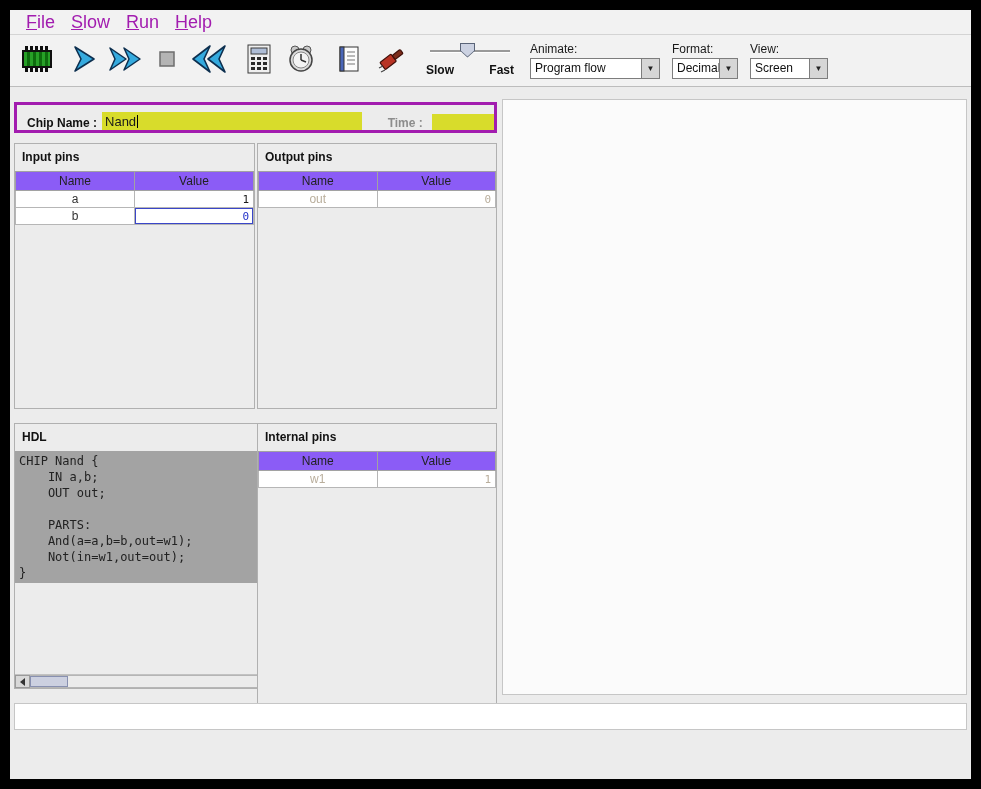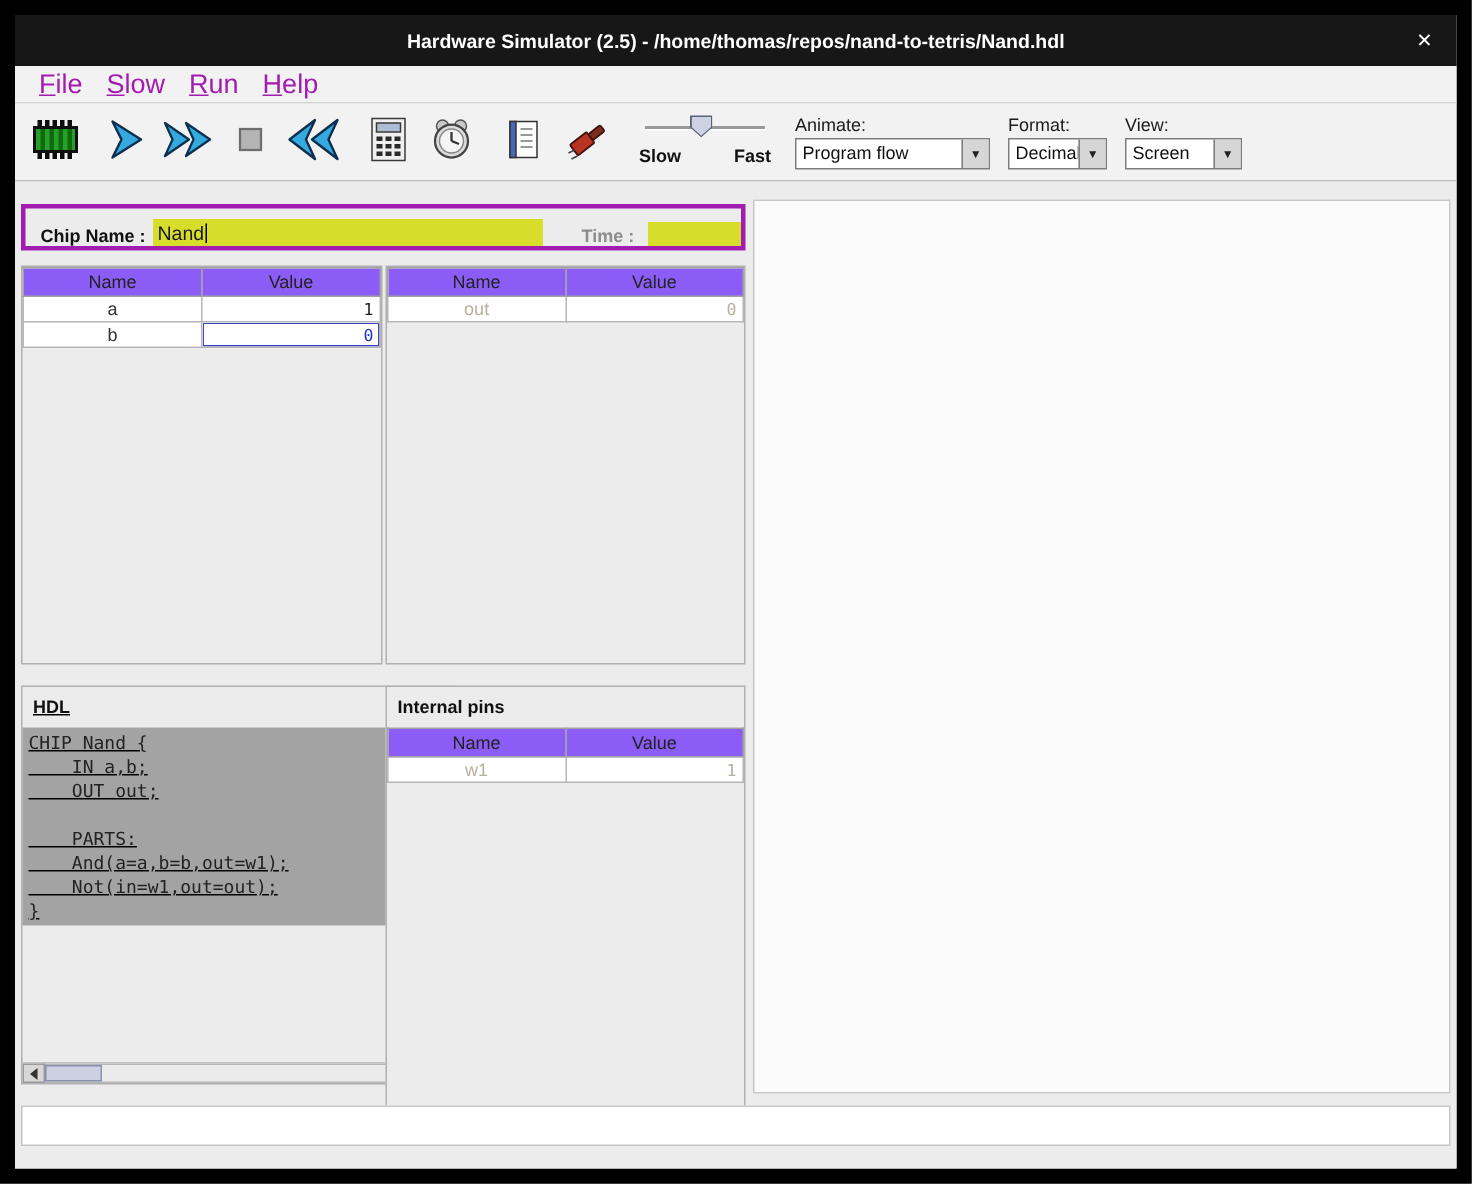--- a/index.html
+++ b/index.html
@@ -43,21 +43,21 @@
   .chipbar { position:absolute; left:4px; top:15px; width:483px; height:31px; border:3px solid #a21caf; display:flex; align-items:flex-end; background:#ececec; }
   .chipbar-label { font-size:12px; font-weight:bold; color:#111; margin-left:10px; white-space:nowrap; }
   .chipname-input { width:276px; height:18px; background:#d8dc2b; margin-left:5px; display:flex; align-items:center; font-size:13px; color:#1a1a1a; padding-left:3px; }
   .caret { display:inline-block; width:1px; height:13px; background:#000; margin-left:1px; }
   .time-label { font-size:12px; font-weight:bold; color:#8d8d8d; margin-left:26px; white-space:nowrap; }
   .time-field { width:66px; height:16px; background:#d8dc2b; margin-left:9px; font-size:12px; color:#1a1a1a; padding-left:3px; }
 
   .panel { position:absolute; border:1px solid #b0b0b0; background:#ececec; }
   .panel-input    { left:4px;   top:56px;  width:241px; height:266px; }
   .panel-output   { left:247px; top:56px;  width:240px; height:266px; }
-  .panel-hdl      { left:4px;   top:336px; width:289px; height:266px;text-decoration:underline; }
+  .panel-hdl      { left:4px;   top:336px; width:289px; height:266px; }
   .panel-internal { left:247px; top:336px; width:240px; height:298px; }
   .panel-title { font-size:12px; font-weight:bold; color:#111; padding:6px 7px 7px; }
 
   .pin-table { width:100%; border-collapse:collapse; font-size:12px; table-layout:fixed; }
   .pin-table th { font-weight:normal; background:#8b5cf6; border:1px solid #a2a2a2; height:19px; text-align:center; color:#222; }
   .pin-table td { background:#fff; border:1px solid #b6b6b6; height:17px; }
   .pin-table td.name { text-align:center; color:#333; }
   .pin-table td.val { text-align:right; padding-right:4px; color:#1a1a1a; font-family:"DejaVu Sans Mono",monospace; font-size:11px; }
   .muted { color:#b9ae9c !important; }
   .editing { color:#2230c8 !important; box-shadow:inset 0 0 0 1px #3a46c8; }
@@ -72,24 +72,20 @@
   .scroll-thumb { position:absolute; left:0; top:0; bottom:0; width:38px; background:#ccd0e0; border:1px solid #8890b0; cursor:pointer; }
 
   .screen { position:absolute; left:492px; top:12px; width:465px; height:596px; background:#fbfbfb; border:1px solid #c6c6c6; }
   .statusbar { position:absolute; left:4px; top:616px; width:953px; height:27px; background:#fff; border:1px solid #c6c6c6; }
 </style>
 </head>
 <body>
 
 <div class="window">
 
-  <div class="titlebar">
-    <div class="title">Hardware Simulator (2.5) - /home/thomas/repos/nand-to-tetris/Nand.hdl</div>
-    <div class="close">✕</div>
-  </div>
 
   <div class="menubar">
     <span class="menu-item">File</span>
     <span class="menu-item">Slow</span>
     <span class="menu-item">Run</span>
     <span class="menu-item">Help</span>
   </div>
 
   <div class="toolbar">
 
@@ -270,20 +266,21 @@
         <span>Nand</span>
         <span class="caret"></span>
       </div>
       <span class="time-label">Time :</span>
       <div class="time-field">
         <span></span>
       </div>
     </div>
 
     <div class="panel panel-input">
+      <div class="panel-title">Input pins</div>
       <table class="pin-table">
         <thead>
           <tr>
             <th>Name</th>
             <th>Value</th>
           </tr>
         </thead>
         <tbody>
           <tr>
             <td class="name">a</td>
@@ -291,20 +288,21 @@
           </tr>
           <tr>
             <td class="name">b</td>
             <td class="val editing">0</td>
           </tr>
         </tbody>
       </table>
     </div>
 
     <div class="panel panel-output">
+      <div class="panel-title">Output pins</div>
       <table class="pin-table">
         <thead>
           <tr>
             <th>Name</th>
             <th>Value</th>
           </tr>
         </thead>
         <tbody>
           <tr>
             <td class="name muted">out</td>

